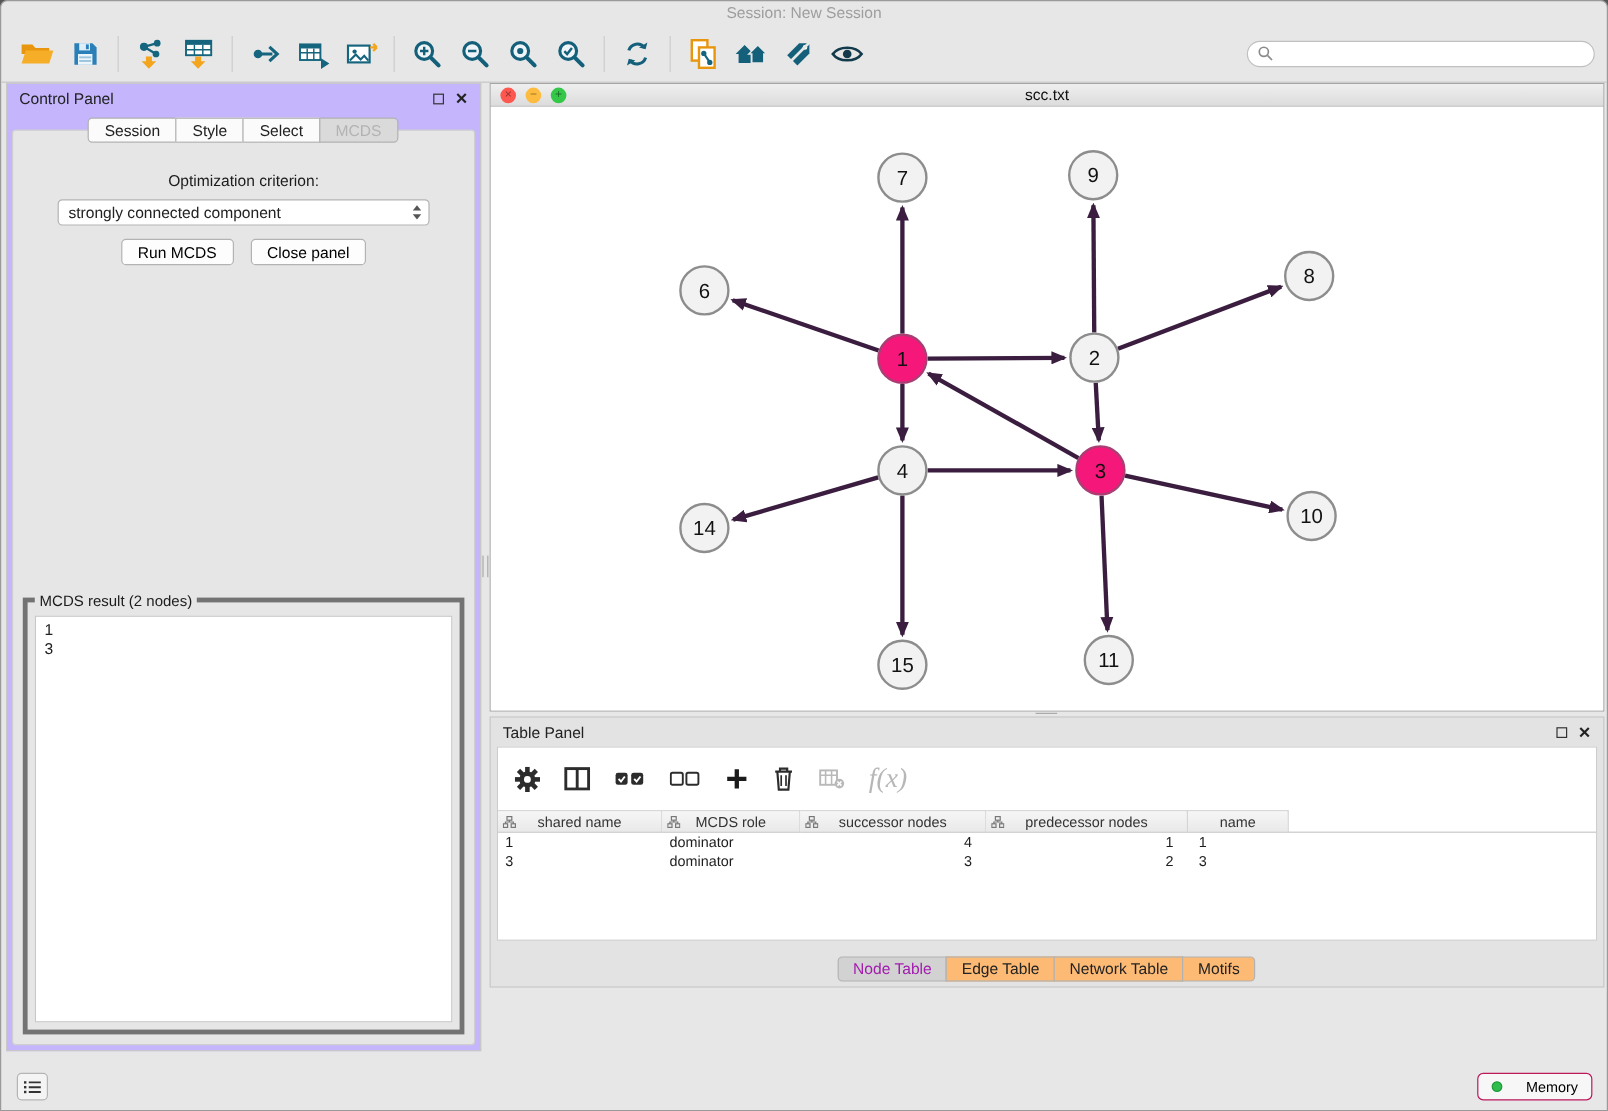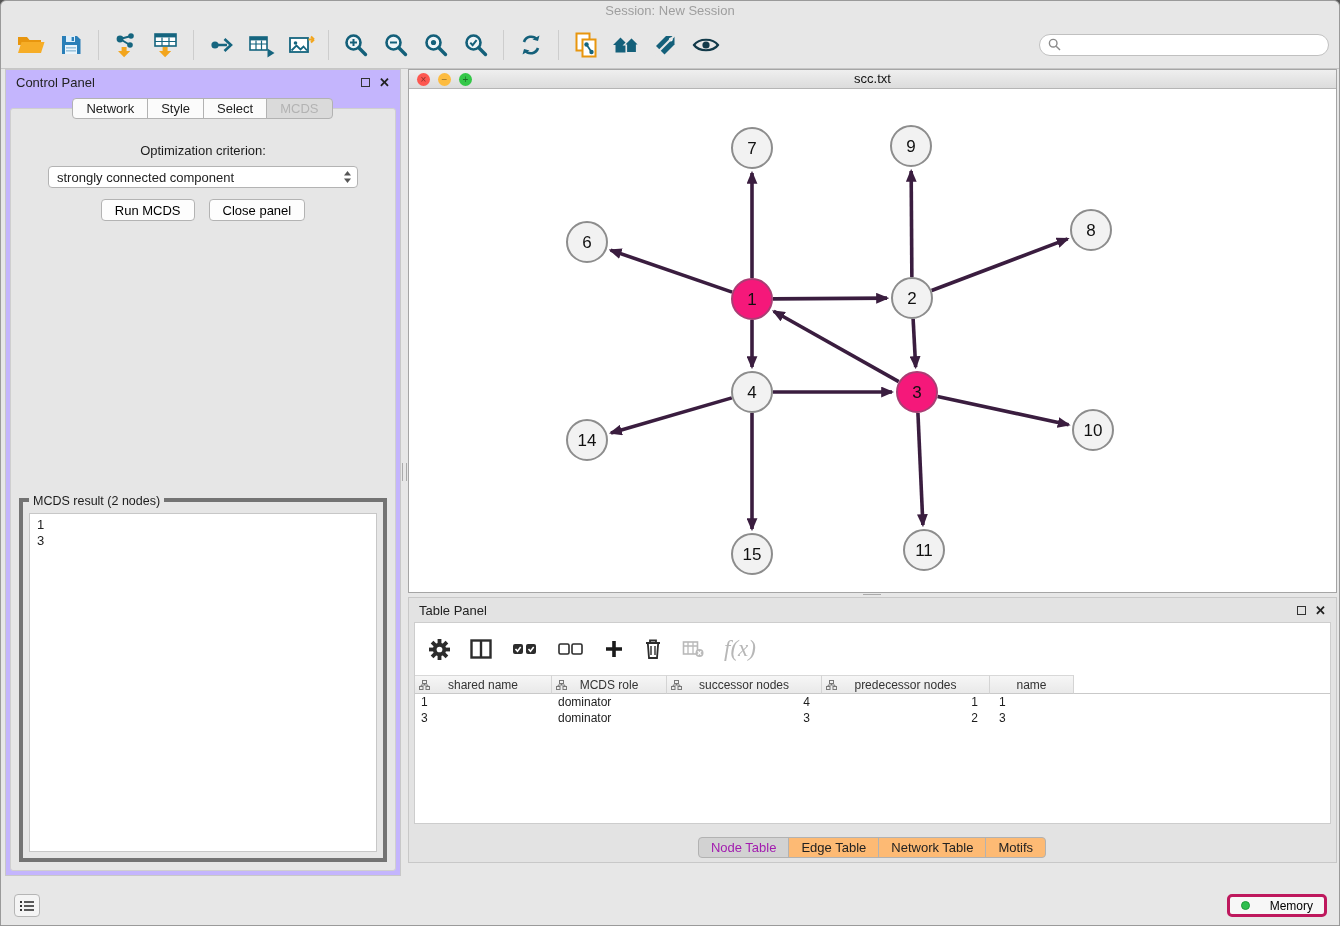--- a/index.html
+++ b/index.html
@@ -60,21 +60,21 @@
     text-align:center; color:rgba(0,0,0,.45); border:none; padding:0; cursor:default; }
   .light.red { background:#fd5750; } .light.yellow { background:#fdbc40; } .light.green { background:#34c748; }
   .net-canvas { position:absolute; top:19px; left:0; right:0; bottom:0; background:#fff; }
   .net-canvas svg { display:block; }
   
   .v-split { position:absolute; left:401px; top:462px; width:5px; height:18px;
     border-left:1px solid #aaa; border-right:1px solid #aaa; }
   .h-split { position:absolute; left:862px; top:589px; width:18px; height:5px;
     border-top:1px solid #aaa; border-bottom:1px solid #aaa; }
   
-  .table-panel { position:absolute; left:407px; top:596px; width:929px; height:266px;
+  .table-panel { position:absolute; left:407px; top:596px; width:929px; height:226px;
     background:#e3e3e3; border:1px solid #c8c8c8; }
   .tp-content { position:absolute; top:24px; left:5px; right:5px; bottom:38px;
     background:#fff; border:1px solid #cdcdcd; overflow:hidden; }
   .tp-toolbar { height:52px; display:flex; align-items:center; padding-left:14px; gap:20px; }
   .tp-tool { background:none; border:none; display:flex; align-items:center; cursor:default; }
   .fx-label { font-family:"Liberation Serif", serif; font-style:italic; font-size:23px; color:#b7b7b7; }
   .tgrid { display:grid; grid-template-columns:137px 115px 155px 168px 84px 1fr; }
   .thead .cell { position:relative; height:19px; background:linear-gradient(#f6f6f6,#e9e9e9);
     border-right:1px solid #d4d4d4; border-top:1px solid #d8d8d8; border-bottom:1px solid #c9c9c9;
     font-size:12px; color:#333; display:flex; align-items:center; justify-content:center; cursor:default; }
@@ -89,21 +89,21 @@
     font-size:13px; margin-left:-1px; line-height:16px; cursor:default; }
   .tp-tab:first-child { border-radius:4px 0 0 4px; }
   .tp-tab:last-child { border-radius:0 4px 4px 0; }
   .tp-tab.active { background:#d2d2d2; color:#a21caf; }
   
   .statusbar { position:absolute; left:0; right:0; bottom:0; height:40px; }
   .menu-btn { position:absolute; left:13px; bottom:8px; width:26px; height:23px;
     border:1px solid #b5b5b5; border-radius:4px; background:#f4f4f4;
     display:flex; align-items:center; justify-content:center; cursor:default; }
   .memory-btn { position:absolute; right:12px; bottom:8px; height:23px; padding:0 11px;
-    border:3px solid #be185d; border-radius:5px; background:#f7f7f7;
+    border:1px solid #be185d; border-radius:5px; background:#f7f7f7;
     display:flex; align-items:center; gap:20px; font-size:12px; font-family:"Liberation Sans",sans-serif; cursor:default; }
   .green-dot { width:9px; height:9px; border-radius:50%; background:#2fbe4e; border:1px solid #1e9b39; }
 </style>
 </head>
 <body>
 
 <div id="window">
 
   <div class="titlebar">
     <span>Session: New Session</span>
@@ -246,21 +246,21 @@
 
   <div class="control-panel">
     <div class="panel-header">
       <span>Control Panel</span>
       <span class="win-btns">
         <button class="float-btn"></button>
         <button class="close-btn">✕</button>
       </span>
     </div>
     <div class="cp-tabs">
-      <span class="cp-tab">Network</span>
+      <span class="cp-tab">Session</span>
       <span class="cp-tab">Style</span>
       <span class="cp-tab">Select</span>
       <span class="cp-tab active">MCDS</span>
     </div>
     <div class="cp-pane">
       <div class="cp-label">Optimization criterion:</div>
       <div class="dd-wrap">
         <div class="dropdown">
           <span class="dd-text">strongly connected component</span>
           <svg width="9" height="14" viewBox="0 0 9 14">

